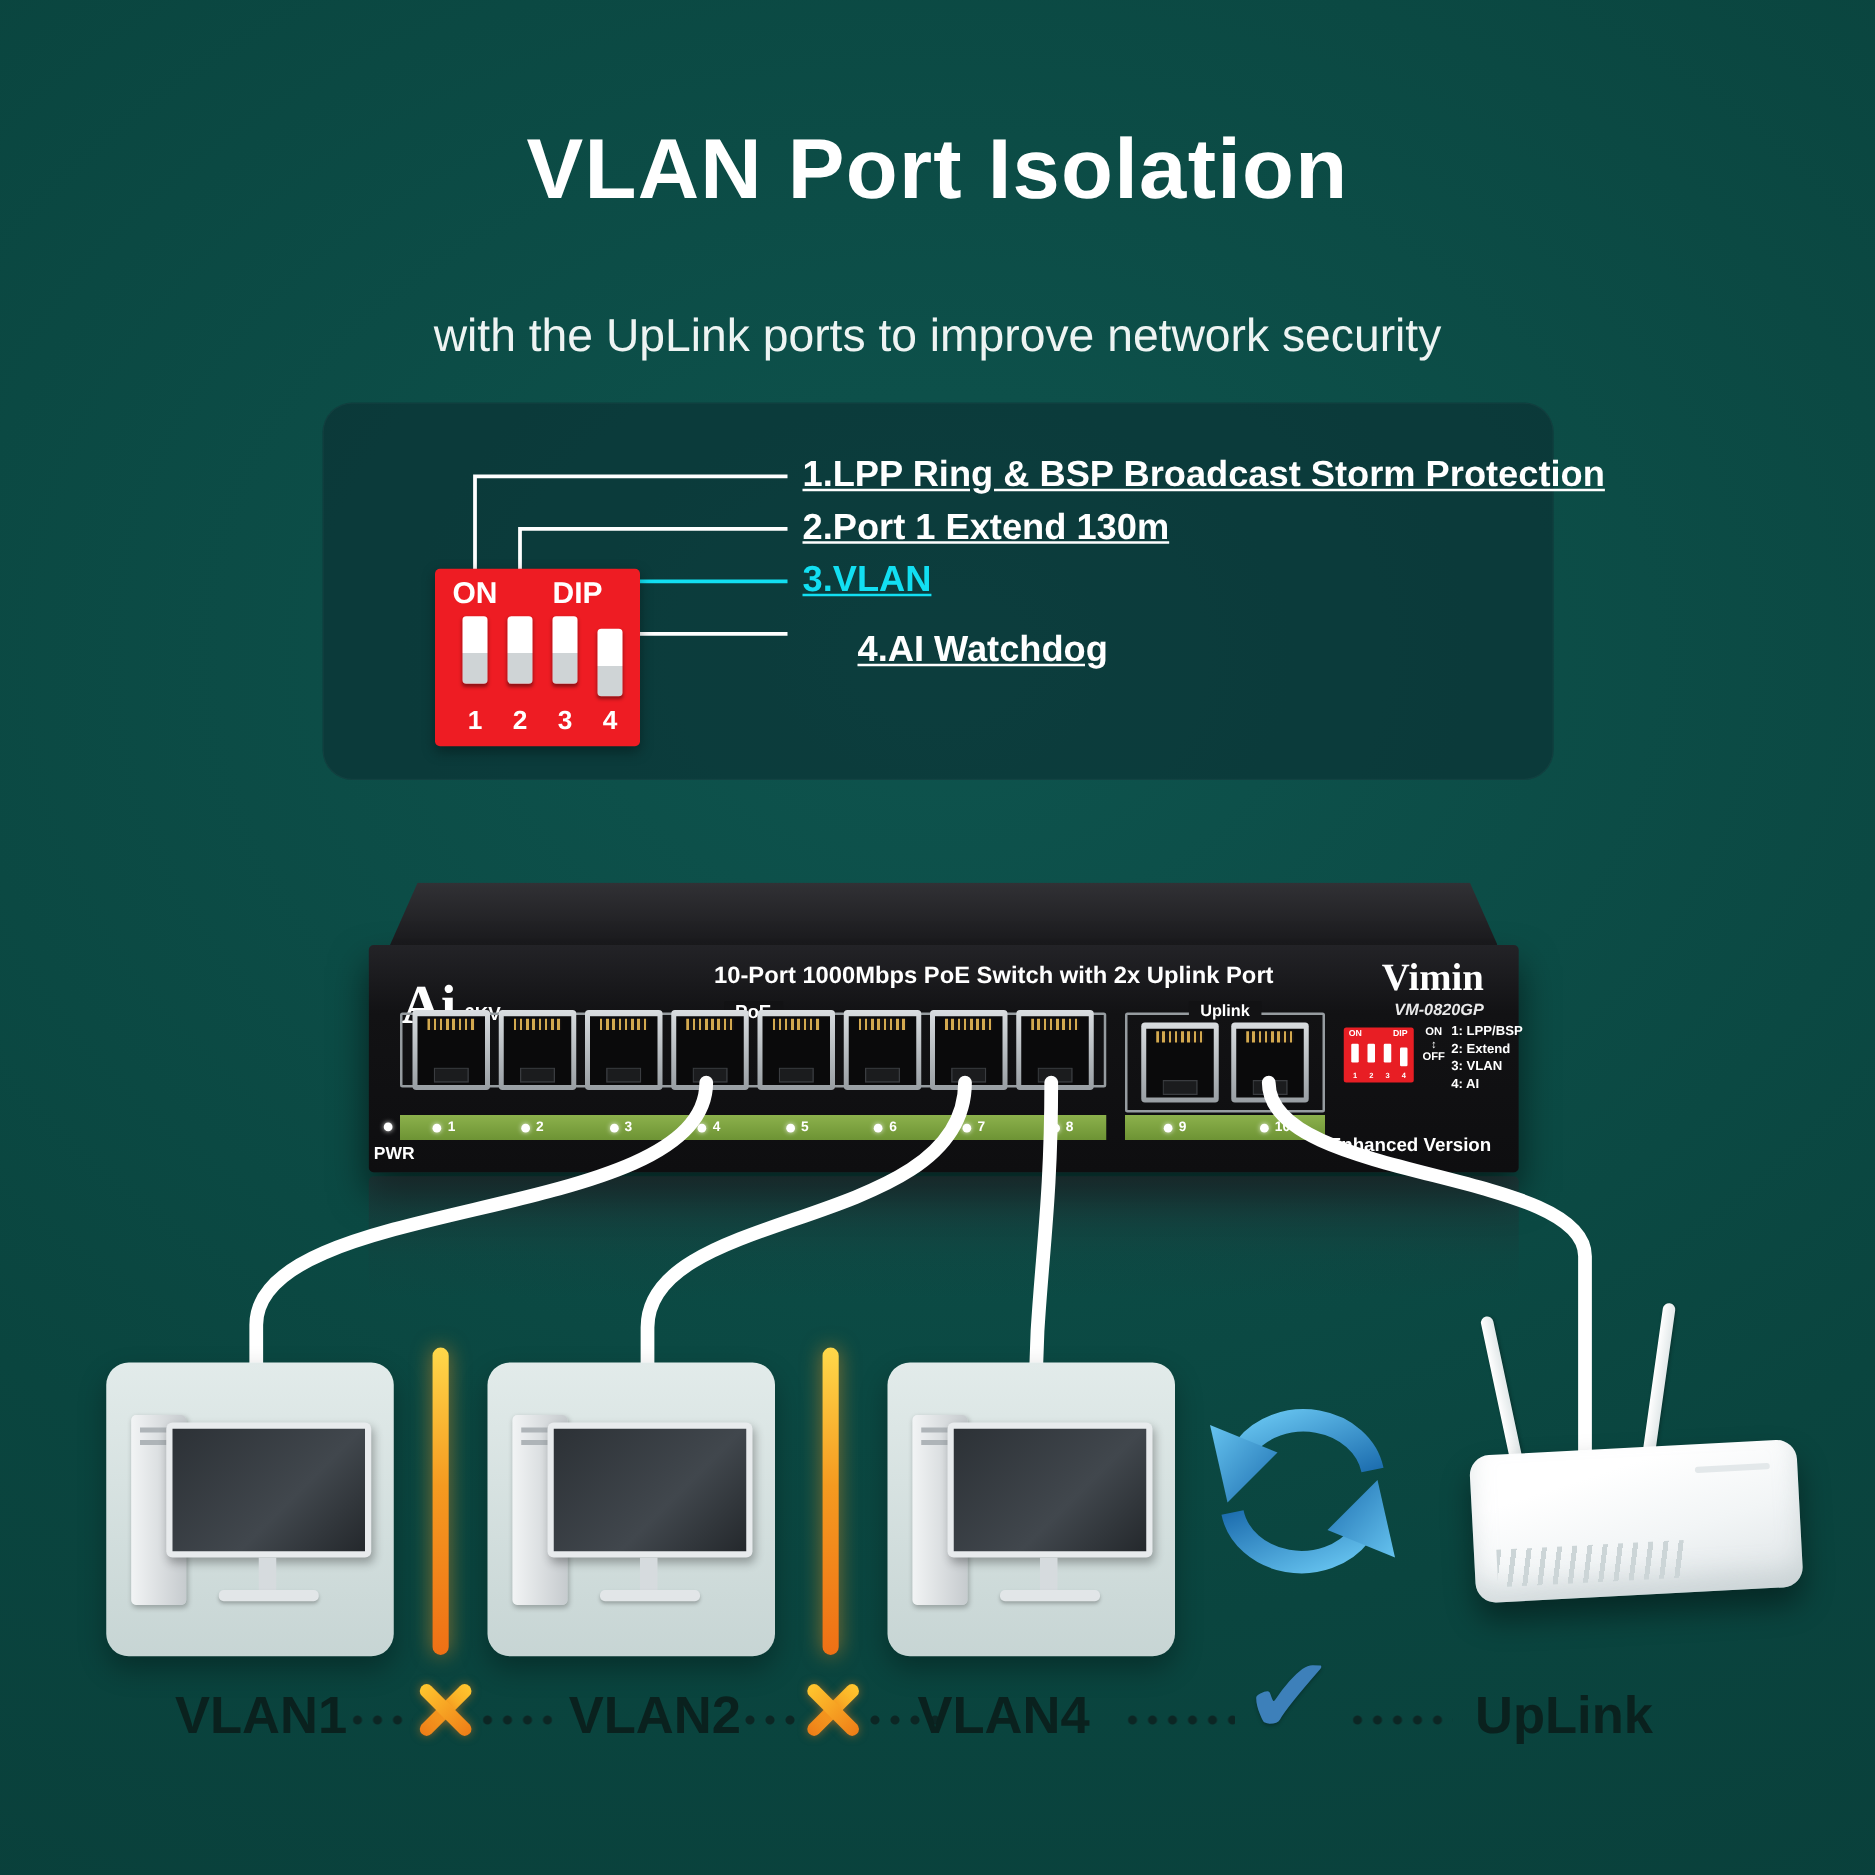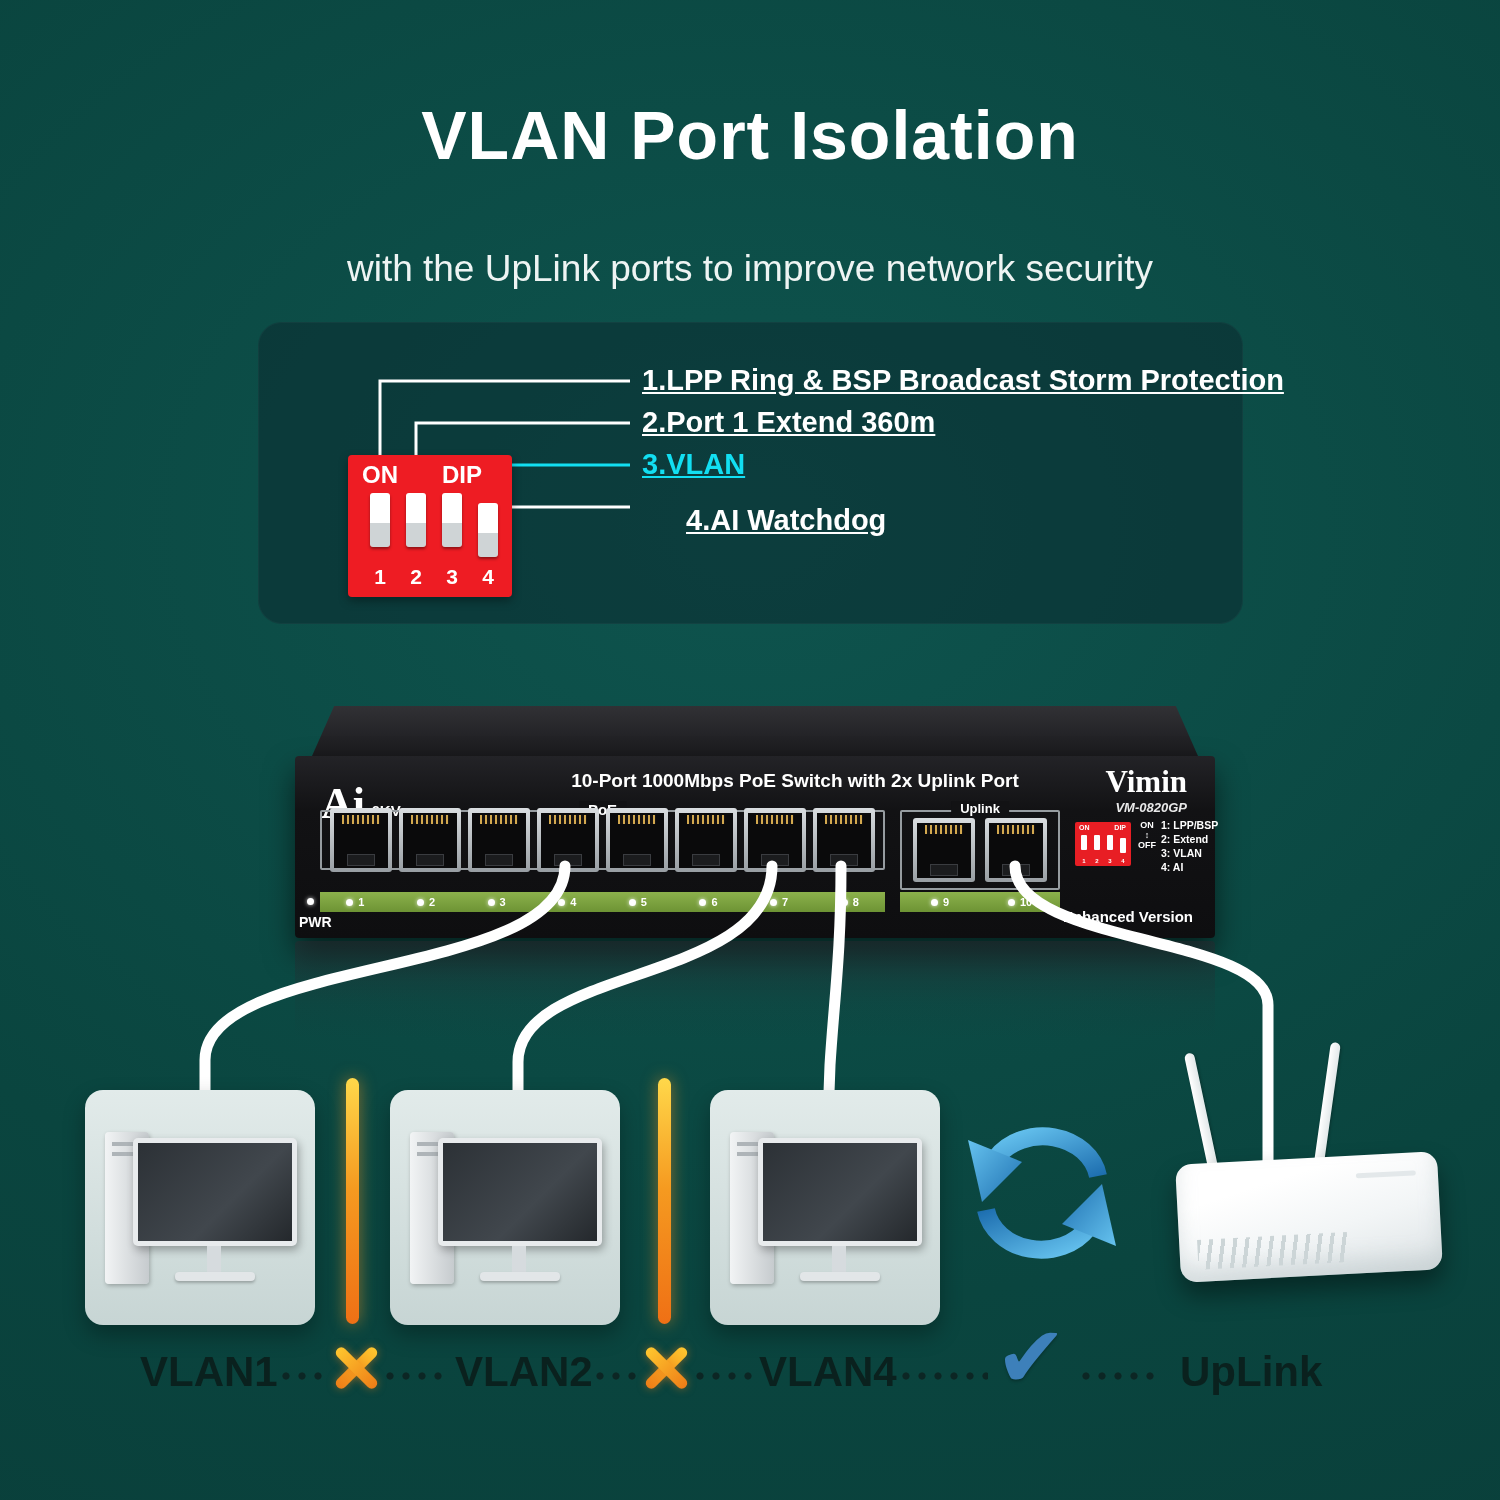--- a/index.html
+++ b/index.html
@@ -107,21 +107,21 @@
     <div class="slider" style="left:58px; top:38px;"></div>
     <div class="slider" style="left:94px; top:38px;"></div>
     <div class="slider" style="left:130px; top:48px;"></div>
     <span class="dipnum" style="left:22px; top:110px;">1</span>
     <span class="dipnum" style="left:58px; top:110px;">2</span>
     <span class="dipnum" style="left:94px; top:110px;">3</span>
     <span class="dipnum" style="left:130px; top:110px;">4</span>
   </div>
 
   <div class="callout" style="top:364px;">1.LPP Ring &amp; BSP Broadcast Storm Protection</div>
-  <div class="callout" style="top:406px;">2.Port 1 Extend 360m</div>
+  <div class="callout" style="top:406px;">2.Port 1 Extend 130m</div>
   <div class="callout hl" style="top:448px;">3.VLAN</div>
   <div class="callout" style="top:504px;margin-left:44px;">4.AI Watchdog</div>
 
   <div class="abs sw-top" style="left:312px; top:706px; width:886px; height:50px;"></div>
   <div class="abs sw-front" style="left:295px; top:756px; width:920px; height:182px;">
     <div class="abs" style="left:26px; top:26px;">
       <span class="brand-ai">Ai</span>
       <span class="brand-sub" style="position:relative; top:-2px; left:2px;">6KV</span>
     </div>
     <div class="abs sw-headline" style="left:200px; top:14px; width:600px;">10-Port 1000Mbps PoE Switch with 2x Uplink Port</div>
@@ -307,19 +307,19 @@
     <div class="x-bar" style="transform:rotate(-45deg);"></div>
   </div>
   <div class="abs dots" style="left:386px; top:1372px; width:56px;"></div>
   <div class="abs vlan-label" style="left:455px; top:1348px;">VLAN2</div>
   <div class="abs dots" style="left:596px; top:1372px; width:44px;"></div>
   <div class="abs x-mark" style="left:644px; top:1346px;">
     <div class="x-bar" style="transform:rotate(45deg);"></div>
     <div class="x-bar" style="transform:rotate(-45deg);"></div>
   </div>
   <div class="abs dots" style="left:696px; top:1372px; width:56px;"></div>
-  <div class="abs vlan-label" style="left:759px; top:1348px;text-align:center;">VLAN4</div>
+  <div class="abs vlan-label" style="left:734px; top:1348px;text-align:center;">VLAN4</div>
   <div class="abs dots" style="left:902px; top:1372px; width:86px;"></div>
   <div class="abs check" style="left:995px; top:1314px;">✔</div>
   <div class="abs dots" style="left:1082px; top:1372px; width:80px;"></div>
   <div class="abs vlan-label" style="left:1180px; top:1348px;">UpLink</div>
 
 </div>
 
 </body></html>

